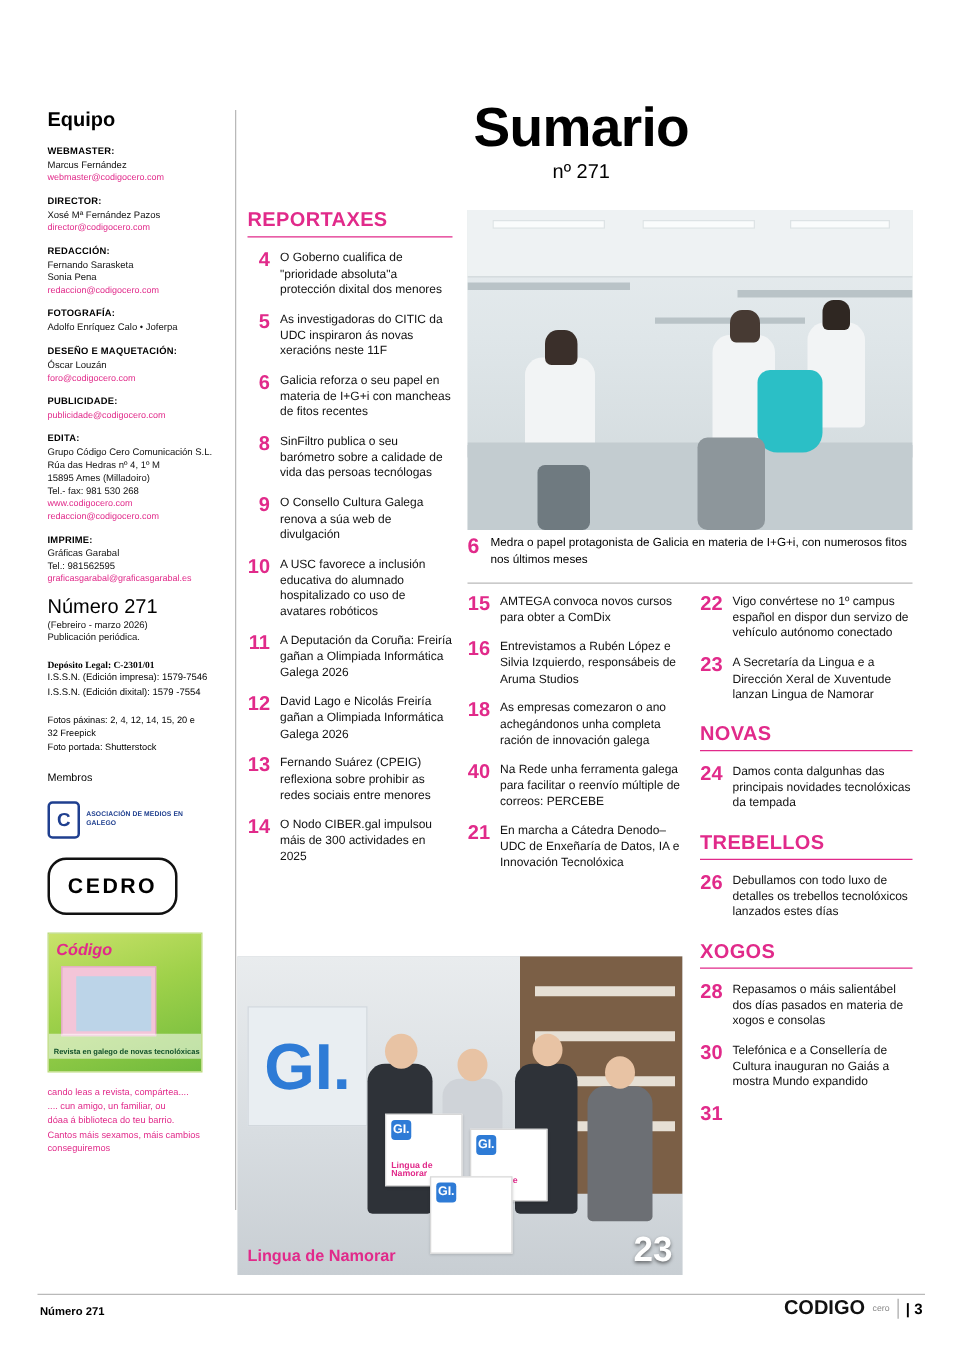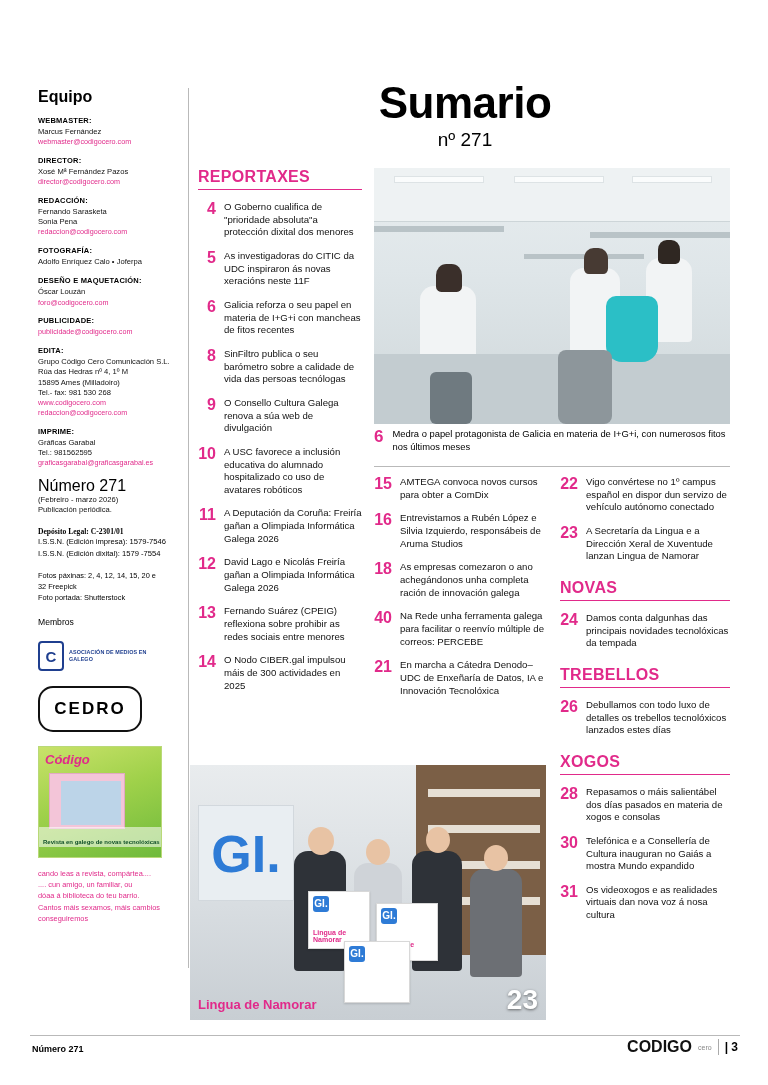--- a/index.html
+++ b/index.html
@@ -105,21 +105,21 @@
   }
 
   
   .sumario {
     position: absolute; left: 200px; top: 78px; width: 530px;
     text-align: center;
   }
   .sumario h1 {
     margin: 0; font-size: 44px; font-weight: bold; letter-spacing: -.5px;
   }
-  .sumario .num { font-size: 19px; margin-top: 1px; }
+  .sumario .num { font-size: 16px; margin-top: 1px; }
 
   
   .sec-head {
     color: #e12a8a; font-size: 16px; font-weight: bold;
     letter-spacing: .3px;
     padding-bottom: 3px;
     border-bottom: 1.6px solid #e12a8a;
   }
 
   
@@ -450,21 +450,20 @@
     <div class="entry">
         <div class="pg">28</div>
         <div class="tx">Repasamos o máis salientábel dos días pasados en materia de xogos e consolas</div>
       </div>
     <div class="entry">
         <div class="pg">30</div>
         <div class="tx">Telefónica e a Consellería de Cultura inauguran no Gaiás a mostra Mundo expandido</div>
       </div>
     <div class="entry">
         <div class="pg">31</div>
-        <div class="tx">Os videoxogos e as realidades virtuais dan nova voz á nosa cultura</div>
       </div>
   </div>
 
   <div class="photo2">
     <div class="lib-bg"></div>
     <div class="shelfwall">
       <div class="shelfrow" style="top:24px; width:112px;"></div>
       <div class="shelfrow" style="top:60px; width:112px;"></div>
       <div class="shelfrow" style="top:96px; width:112px;"></div>
       <div class="shelfrow" style="top:132px; width:112px;"></div>

